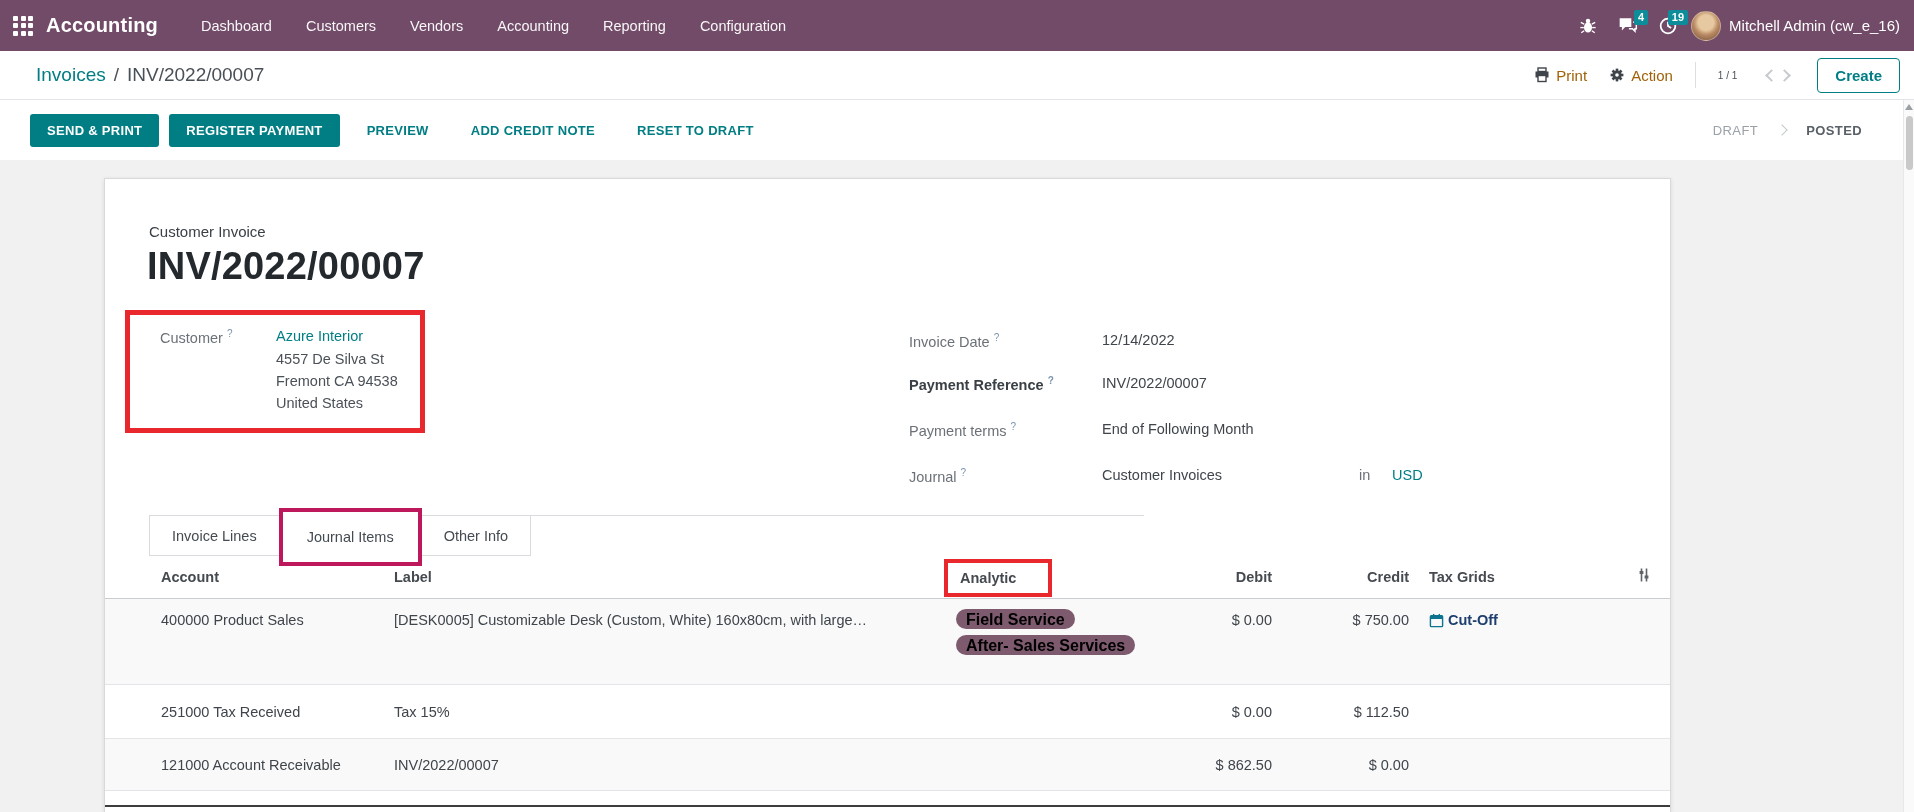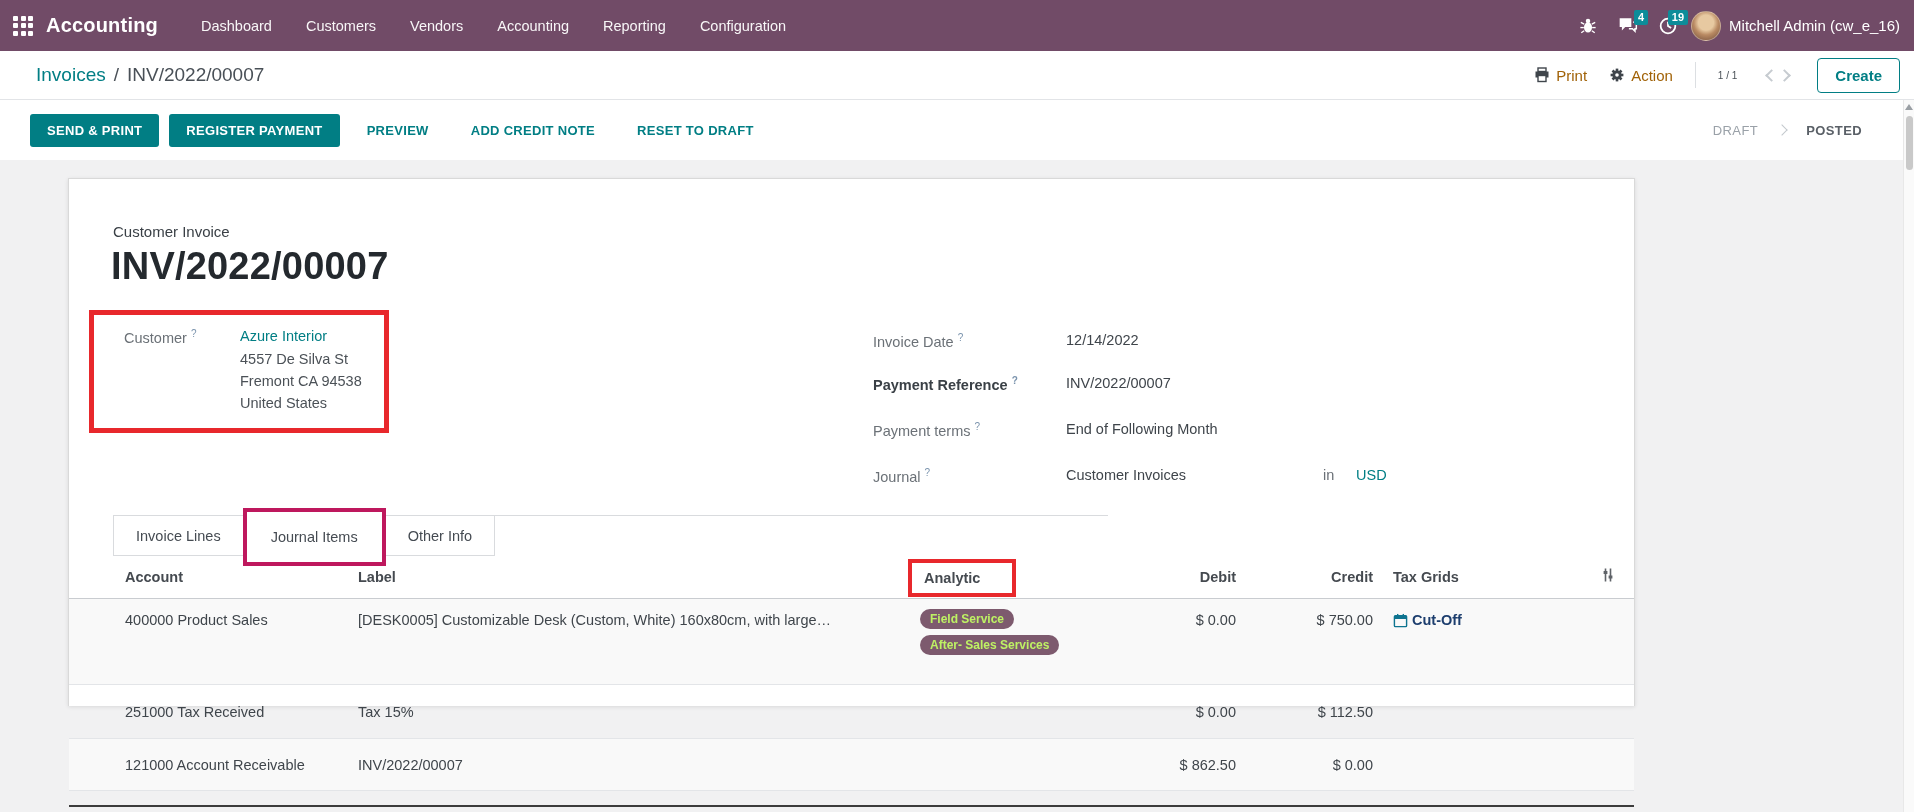--- a/index.html
+++ b/index.html
@@ -44,21 +44,21 @@
   .btn.fill { background:#017E84; color:#fff; margin-right:10px; }
   .btn.flat { background:transparent; color:#017E84; margin-right:8px; }
   .statebar { position:absolute; right:52px; display:flex; align-items:center; gap:20px; }
   .state { font-size:13px; letter-spacing:.4px; cursor:pointer; }
   .state.muted { color:#9aa1a8; }
   .state.active { color:#5a6067; font-weight:700; }
   .schev { width:8px; height:8px; border-top:1.6px solid #c3c8cd; border-right:1.6px solid #c3c8cd; transform:rotate(45deg); }
 
   
   .content { background:#f1f1f2; height:652px; padding-top:18px; }
-  .sheet { position:relative; width:1567px; margin-left:68px; height:528px; background:#fff;
+  .sheet { position:relative; width:1567px; margin-left:104px; height:634px; background:#fff;
            border:1px solid #d9d9d9; border-bottom:none; box-shadow:0 1px 4px rgba(0,0,0,.1); }
   .doc-type { position:absolute; top:44px; left:44px; font-size:15px; color:#3a4046; }
   .doc-name { position:absolute; top:66px; left:42px; font-size:38px; font-weight:600; color:#24292e; letter-spacing:.2px; }
 
   .red-box { border:5px solid #E8282C; }
   .cust-box { position:absolute; top:131px; left:20px; width:300px; padding:13px 8px 14px 30px; }
   .cust-grid { display:grid; grid-template-columns:104px 1fr; column-gap:12px; font-size:14.5px; }
   .flabel { color:#6b7177; }
   sup.help { color:#7a93ad; font-size:10px; cursor:default; }
   .link { color:#017E84; cursor:pointer; }
@@ -87,21 +87,21 @@
   .cell-r { text-align:right; }
   .analytic-redbox { display:inline-block; border:4px solid #E8282C; padding:7px 32px 7px 12px; margin-left:-12px; position:relative; top:1px; z-index:2; }
   .optcols { justify-self:end; margin-right:4px; cursor:pointer; }
   .rowline { border-bottom:1px solid #e3e5e8; cursor:pointer; }
   .row-striped { background:#f9f9f9; }
   .r1 { height:86px; align-items:start; padding-top:13px; }
   .r2 { height:54px; }
   .r3 { height:52px; }
   .lbl-cell { white-space:nowrap; overflow:hidden; text-overflow:ellipsis; padding-right:18px; }
   .tags { display:flex; flex-direction:column; gap:6px; margin-top:-3px; }
-  .tag { background:#7D5A6E; color:#bef264; font-size:12px; font-weight:700; border-radius:10px; padding:2.5px 10px; width:max-content; line-height:15px; }
+  .tag { background:#7D5A6E; color:#000000; font-size:16px; font-weight:700; border-radius:10px; padding:2.5px 10px; width:max-content; line-height:15px; }
   .cutoff { display:flex; align-items:center; gap:4px; padding-left:20px; color:#1D3E6E; font-weight:600; cursor:pointer; }
   .bottom-dark { position:absolute; top:626px; left:0; right:0; border-top:2px solid #3c3c3c; }
 
   
   .scrollbar { position:fixed; top:100px; right:0; bottom:0; width:11px; background:#fafafa; border-left:1px solid #e8e8e8; cursor:pointer; }
   .sb-up { width:0; height:0; border-left:4px solid transparent; border-right:4px solid transparent; border-bottom:6px solid #9a9fa4; margin:4px auto 6px; }
   .sb-thumb { width:7px; height:54px; background:#c9c9c9; border-radius:4px; margin:0 auto; }
 </style>
 </head>
 <body>

